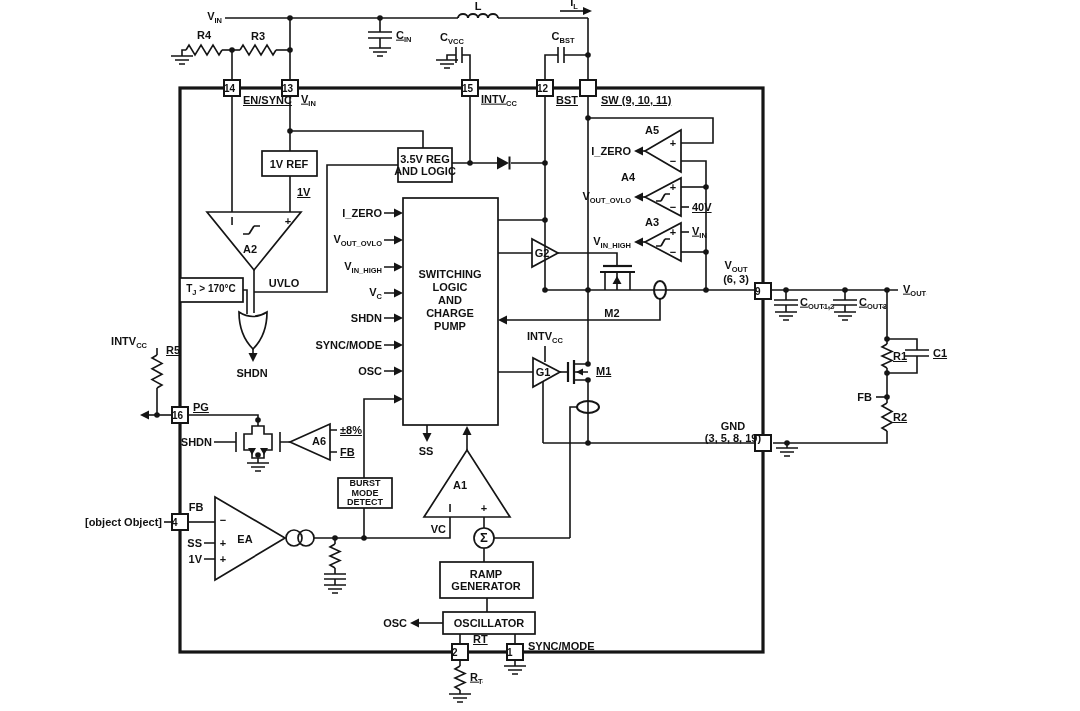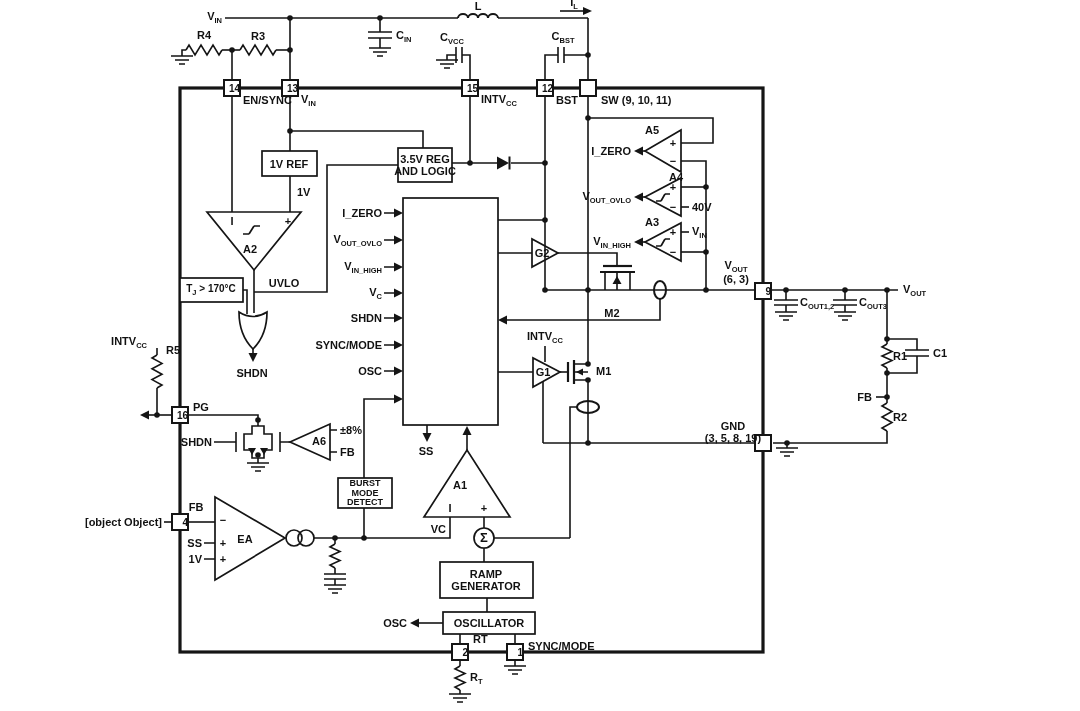--- a/index.html
+++ b/index.html
@@ -2,27 +2,27 @@
 <html><head>
 <meta charset="utf-8">
 <style>
   html,body{margin:0;padding:0;background:#fff;}
   #stage{position:relative;width:1080px;height:711px;background:#fff;overflow:hidden;
          font-family:"Liberation Sans",sans-serif;color:#111;}
   #wires{position:absolute;left:0;top:0;}
   .t{position:absolute;font:700 11px "Liberation Sans",sans-serif;color:#111;
      white-space:pre-line;line-height:12px;}
   .tc{transform:translate(-50%,-50%);text-align:center;}
-  .tl{transform:translate(0,-50%);}
+  .tl{transform:translate(0,-50%);text-decoration:underline;}
   .tr{transform:translate(-100%,-50%);text-align:right;white-space:nowrap;}
   .ts{font-size:9px;line-height:9.5px;}
   .big{font-size:13px;}
   sub{font-size:7.5px;line-height:1;}
   .pin{position:absolute;width:16px;height:16px;transform:translate(-50%,-50%);
-       display:flex;align-items:center;justify-content:flex-end;
+       display:flex;align-items:center;justify-content:flex-start;
        font:700 10px "Liberation Sans",sans-serif;}
 </style>
 </head>
 <body>
 
 <div id="stage">
 
 <svg id="wires" width="1080" height="711" viewBox="0 0 1080 711">
 
   <g stroke="#151515" stroke-width="1.6" fill="none">
@@ -322,20 +322,25 @@
 <div class="t tc" style="left:733px;top:426px"><span>GND</span></div>
 <div class="t tc" style="left:733px;top:438px"><span>(3, 5, 8, 19)</span></div>
 <div class="t tl" style="left:193px;top:407px"><span>PG</span></div>
 <div class="t tc" style="left:196px;top:507px"><span>FB</span></div>
 <div class="t tl" style="left:473px;top:639px"><span>RT</span></div>
 <div class="t tl" style="left:528px;top:646px"><span>SYNC/MODE</span></div>
 
 <div class="t tc" style="left:289px;top:164px"><span>1V REF</span></div>
 <div class="t tc" style="left:425px;top:165px"><span>3.5V REG
 AND LOGIC</span></div>
+<div class="t tc" style="left:450px;top:300px;line-height:13px"><span>SWITCHING
+LOGIC
+AND
+CHARGE
+PUMP</span></div>
 <div class="t tc ts" style="left:211px;top:290px;font-size:10px"><span>T</span><sub>J</sub><span> &gt; 170°C</span></div>
 <div class="t tc ts" style="left:365px;top:493px"><span>BURST
 MODE
 DETECT</span></div>
 <div class="t tc" style="left:486px;top:580px"><span>RAMP
 GENERATOR</span></div>
 <div class="t tc" style="left:489px;top:623px"><span>OSCILLATOR</span></div>
 
 <div class="t tl" style="left:297px;top:192px"><span>1V</span></div>
 <div class="t tc" style="left:232px;top:221px"><span>I</span></div>
@@ -353,21 +358,21 @@
 <div class="t tr" style="left:382px;top:213px"><span>I_ZERO</span></div>
 <div class="t tr" style="left:382px;top:240px"><span>V</span><sub>OUT_OVLO</sub></div>
 <div class="t tr" style="left:382px;top:267px"><span>V</span><sub>IN_HIGH</sub></div>
 <div class="t tr" style="left:382px;top:293px"><span>V</span><sub>C</sub></div>
 <div class="t tr" style="left:382px;top:318px"><span>SHDN</span></div>
 <div class="t tr" style="left:382px;top:345px"><span>SYNC/MODE</span></div>
 <div class="t tr" style="left:382px;top:371px"><span>OSC</span></div>
 <div class="t tc" style="left:426px;top:451px"><span>SS</span></div>
 
 <div class="t tc" style="left:652px;top:130px"><span>A5</span></div>
-<div class="t tc" style="left:676px;top:177px"><span>A4</span></div>
+<div class="t tc" style="left:628px;top:177px"><span>A4</span></div>
 <div class="t tc" style="left:652px;top:222px"><span>A3</span></div>
 <div class="t tr" style="left:631px;top:151px"><span>I_ZERO</span></div>
 <div class="t tr" style="left:631px;top:197px"><span>V</span><sub>OUT_OVLO</sub></div>
 <div class="t tr" style="left:631px;top:242px"><span>V</span><sub>IN_HIGH</sub></div>
 <div class="t tl" style="left:692px;top:207px"><span>40V</span></div>
 <div class="t tl" style="left:692px;top:232px"><span>V</span><sub>IN</sub></div>
 <div class="t tc" style="left:673px;top:143px"><span>+</span></div>
 <div class="t tc" style="left:673px;top:161px"><span>−</span></div>
 <div class="t tc" style="left:673px;top:187px"><span>+</span></div>
 <div class="t tc" style="left:673px;top:207px"><span>−</span></div>

